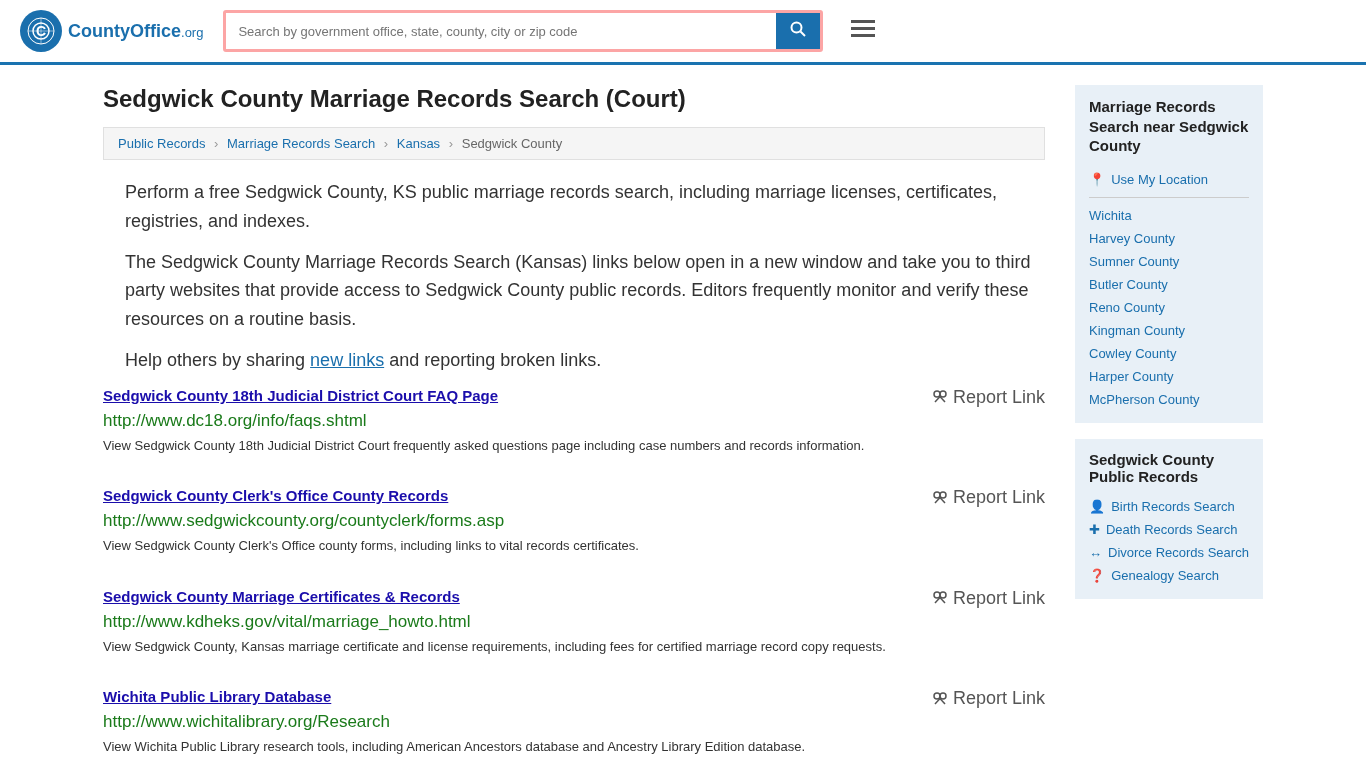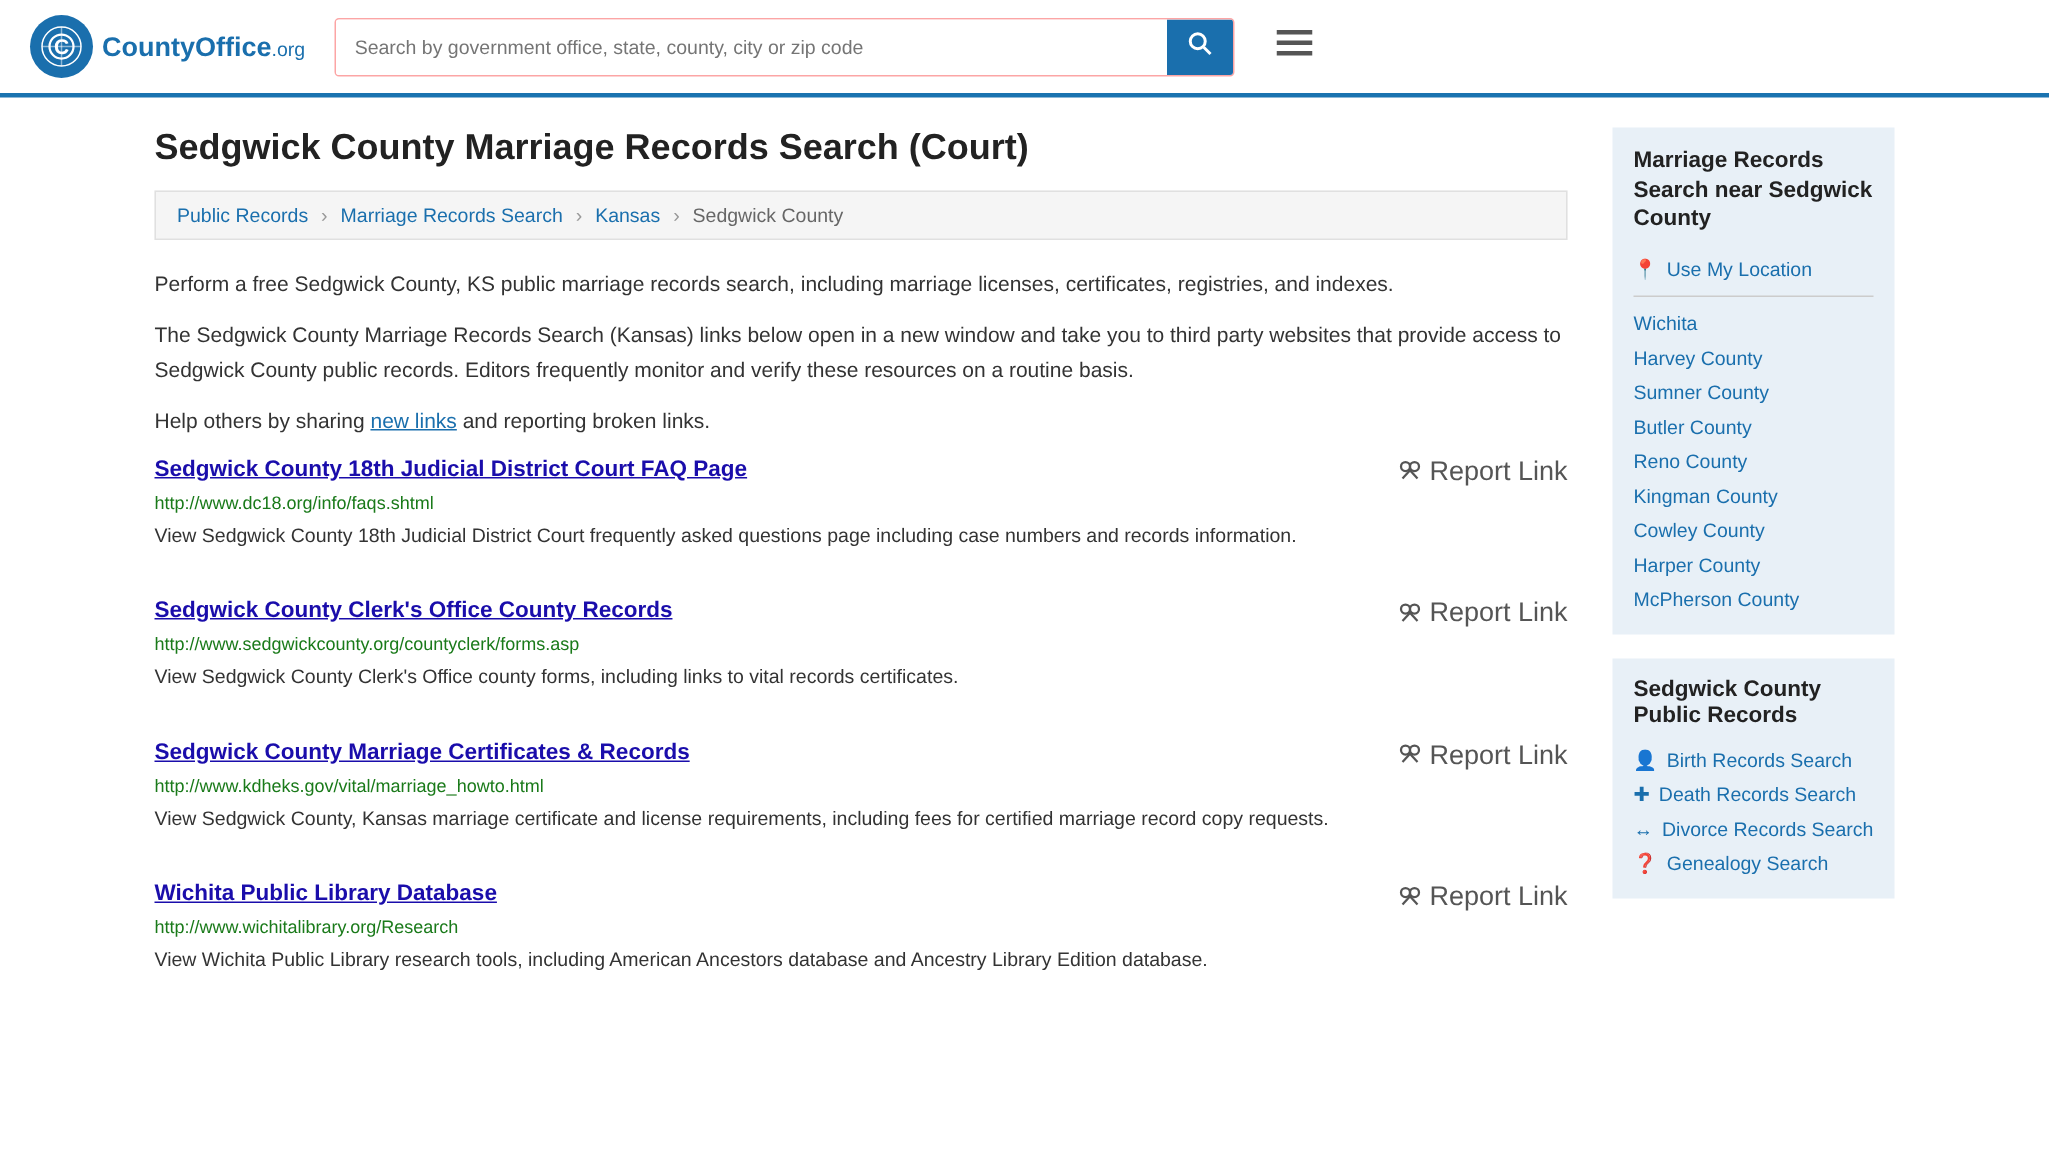--- a/index.html
+++ b/index.html
@@ -35,21 +35,21 @@
     .logo-text {
       font-size: 18px;
       font-weight: bold;
       color: #333;
     }
     .logo-text span { color: #1a6fad; }
     .search-bar {
       flex: 1;
       max-width: 600px;
       display: flex;
-      border: 1px solid #fca5a5;
+      border: 3px solid #fca5a5;
       border-radius: 3px;
       overflow: hidden;
     }
     .search-bar input {
       flex: 1;
       padding: 8px 12px;
       border: none;
       outline: none;
       font-size: 13px;
       color: #999;
@@ -105,24 +105,25 @@
       border: 1px solid #e0e0e0;
     }
     .breadcrumb a {
       color: #1a6fad;
       text-decoration: none;
     }
     .breadcrumb .sep { margin: 0 5px; color: #999; }
 
     
     .desc-text {
-      font-size: 14px;
+      font-size: 18px;
       color: #333;
       line-height: 1.6;
       margin-bottom: 12px;
+      margin-left: 22px;
     }
     .desc-text a {
       color: #1a6fad;
       text-decoration: underline;
     }
 
     
     .record-item {
       margin-bottom: 22px;
       padding-bottom: 10px;
@@ -144,21 +145,21 @@
       align-items: center;
       gap: 5px;
       font-size: 18px;
       color: #555;
       cursor: pointer;
       white-space: nowrap;
       margin-left: 10px;
     }
     .record-url {
       color: #1a7a1a;
-      font-size: 12px;
+      font-size: 17px;
       margin: 3px 0 5px 0;
     }
     .record-desc {
       font-size: 13px;
       color: #333;
       line-height: 1.5;
     }
 
     
     .sidebar-section {

